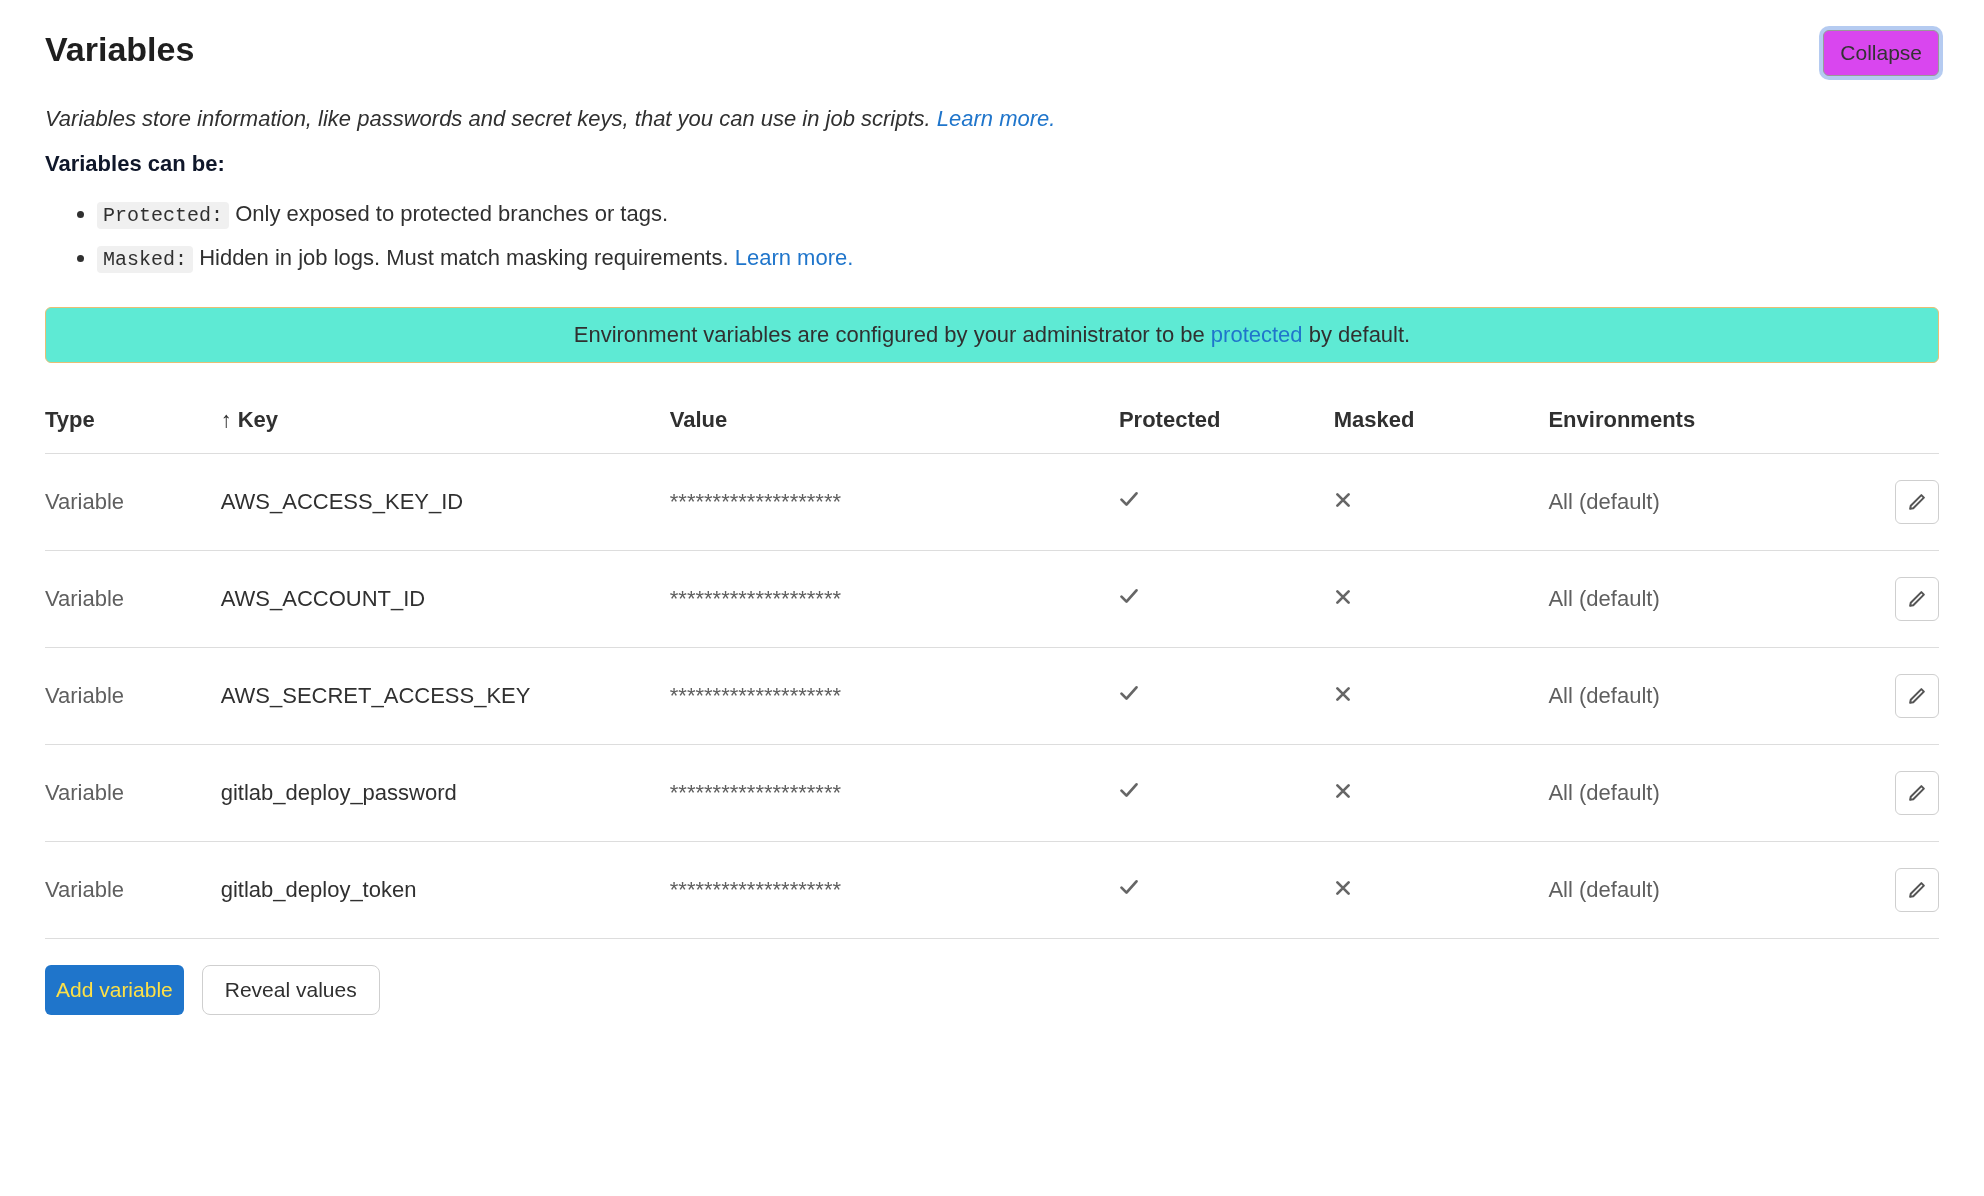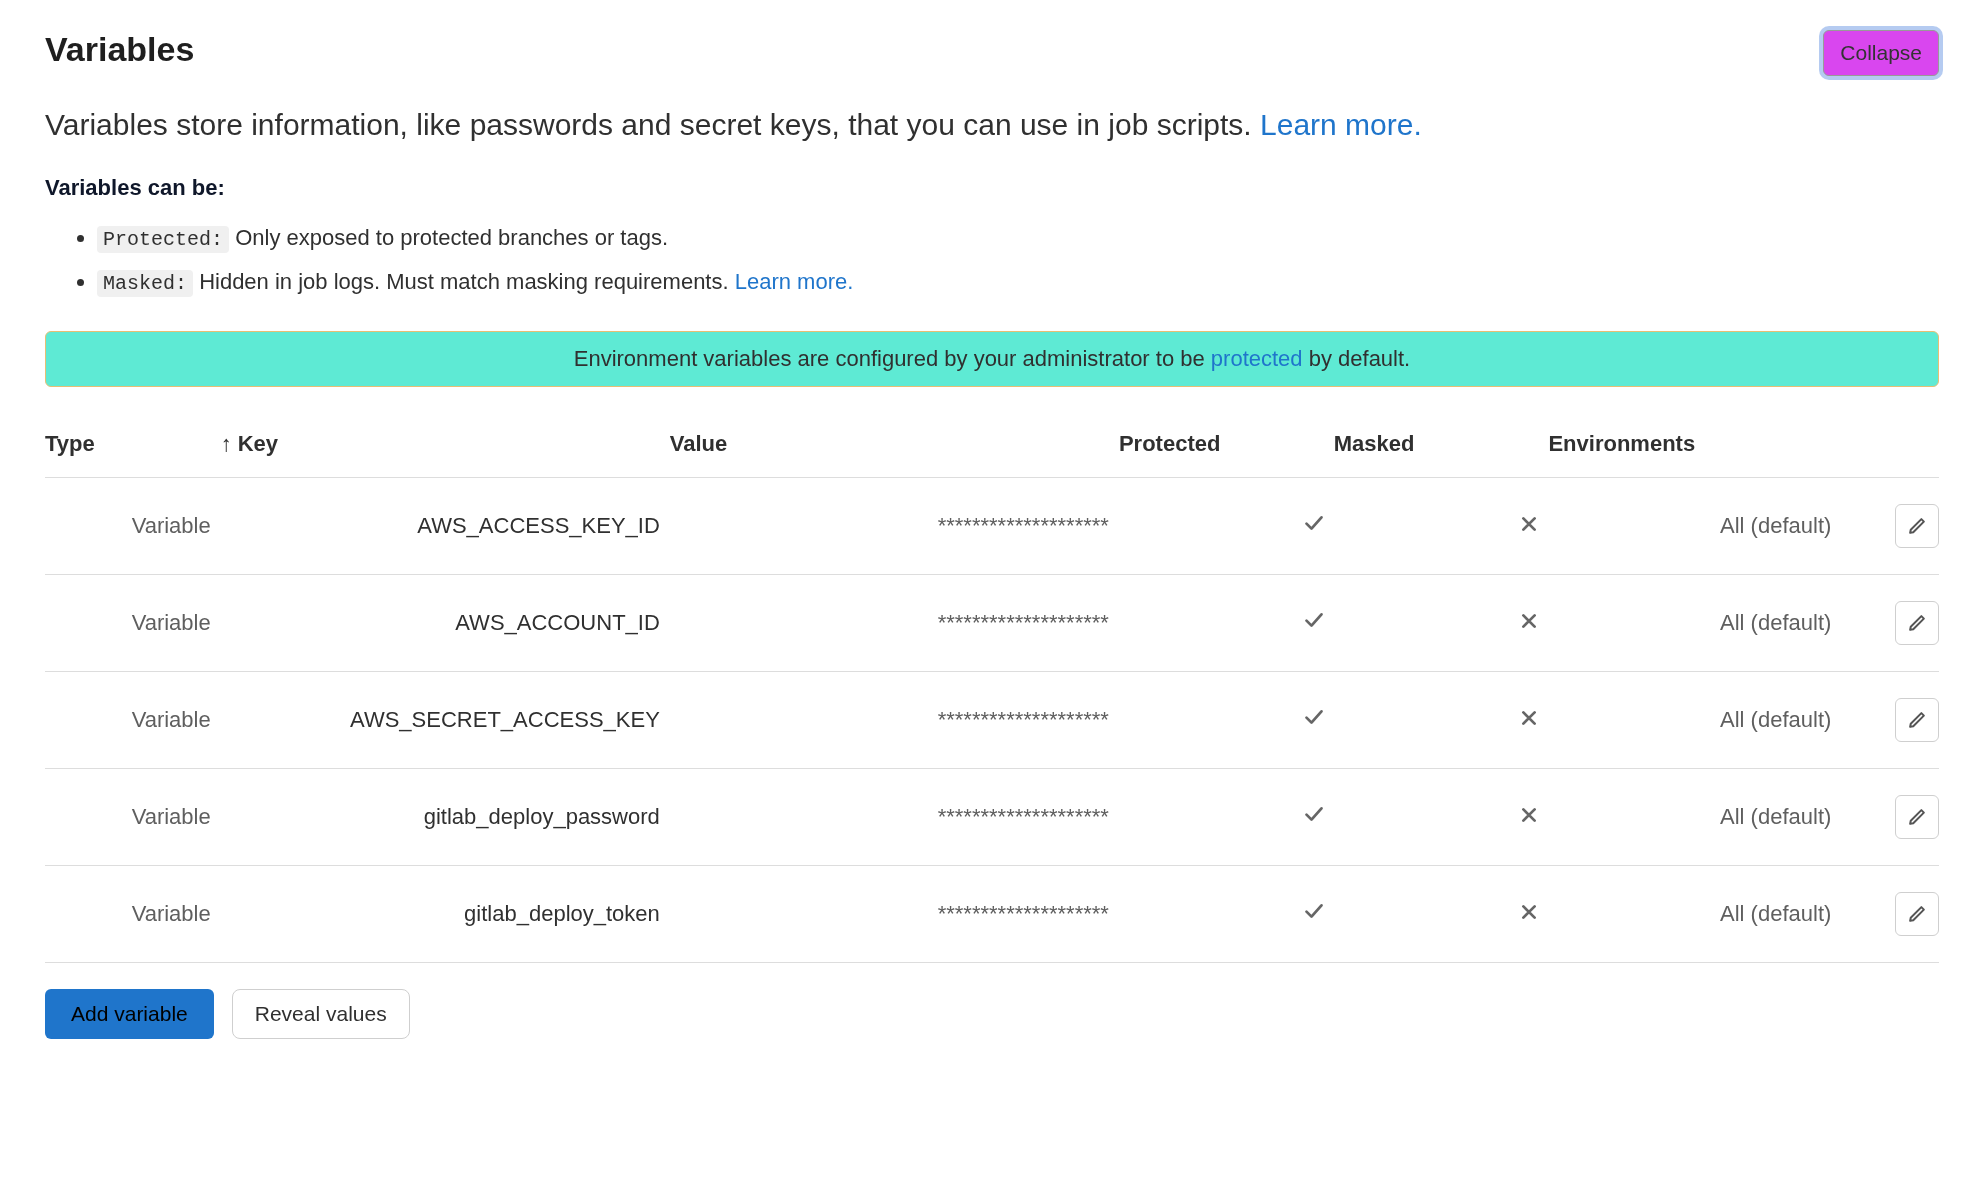--- a/index.html
+++ b/index.html
@@ -29,24 +29,25 @@
       background: #d946ef;
       border: 1px solid #999;
       border-radius: 6px;
       padding: 10px 16px;
       font-size: 21px;
       color: #333;
       cursor: pointer;
       box-shadow: 0 0 0 4px rgba(120,160,230,0.55);
     }
     .description {
-      font-size: 30px;
-      color: #303030;
-      margin-bottom: 28px;
+      font-size: 22px;
+      color: #303030;
+      margin-bottom: 16px;
       line-height: 1.5;
+      font-style: italic;
     }
     .link {
       color: #1f75cb;
       text-decoration: none;
       cursor: pointer;
     }
     .subheading {
       font-size: 22px;
       color: #0f172a;
       margin-bottom: 20px;
@@ -92,21 +93,20 @@
       color: #303030;
       padding: 20px 10px 20px 0;
       border-bottom: 1px solid #ddd;
     }
     .variables-table td {
       font-size: 22px;
       color: #5f5f5f;
       padding: 26px 10px 26px 0;
       border-bottom: 1px solid #ddd;
       vertical-align: middle;
-      text-align: right;
     }
     .variables-table td.key-cell{
       color: #303030;
     }
     .sort-arrow {
       display: inline-block;
       margin-right: 6px;
       font-weight: 700;
     }
     .icon-cell {
@@ -127,24 +127,24 @@
       align-items: center;
       justify-content: center;
       cursor: pointer;
     }
     .actions-row {
       display: flex;
       gap: 18px;
     }
     .btn-primary {
       background: #1f75cb;
-      color: #000000;
+      color: #fde047;
       border: none;
       border-radius: 6px;
-      padding: 12px 26px;
+      padding: 12px 11px;
       font-size: 21px;
       cursor: pointer;
     }
     .btn-secondary {
       background: #fff;
       color: #303030;
       border: 1px solid #cfcfcf;
       border-radius: 8px;
       padding: 12px 22px;
       font-size: 21px;

